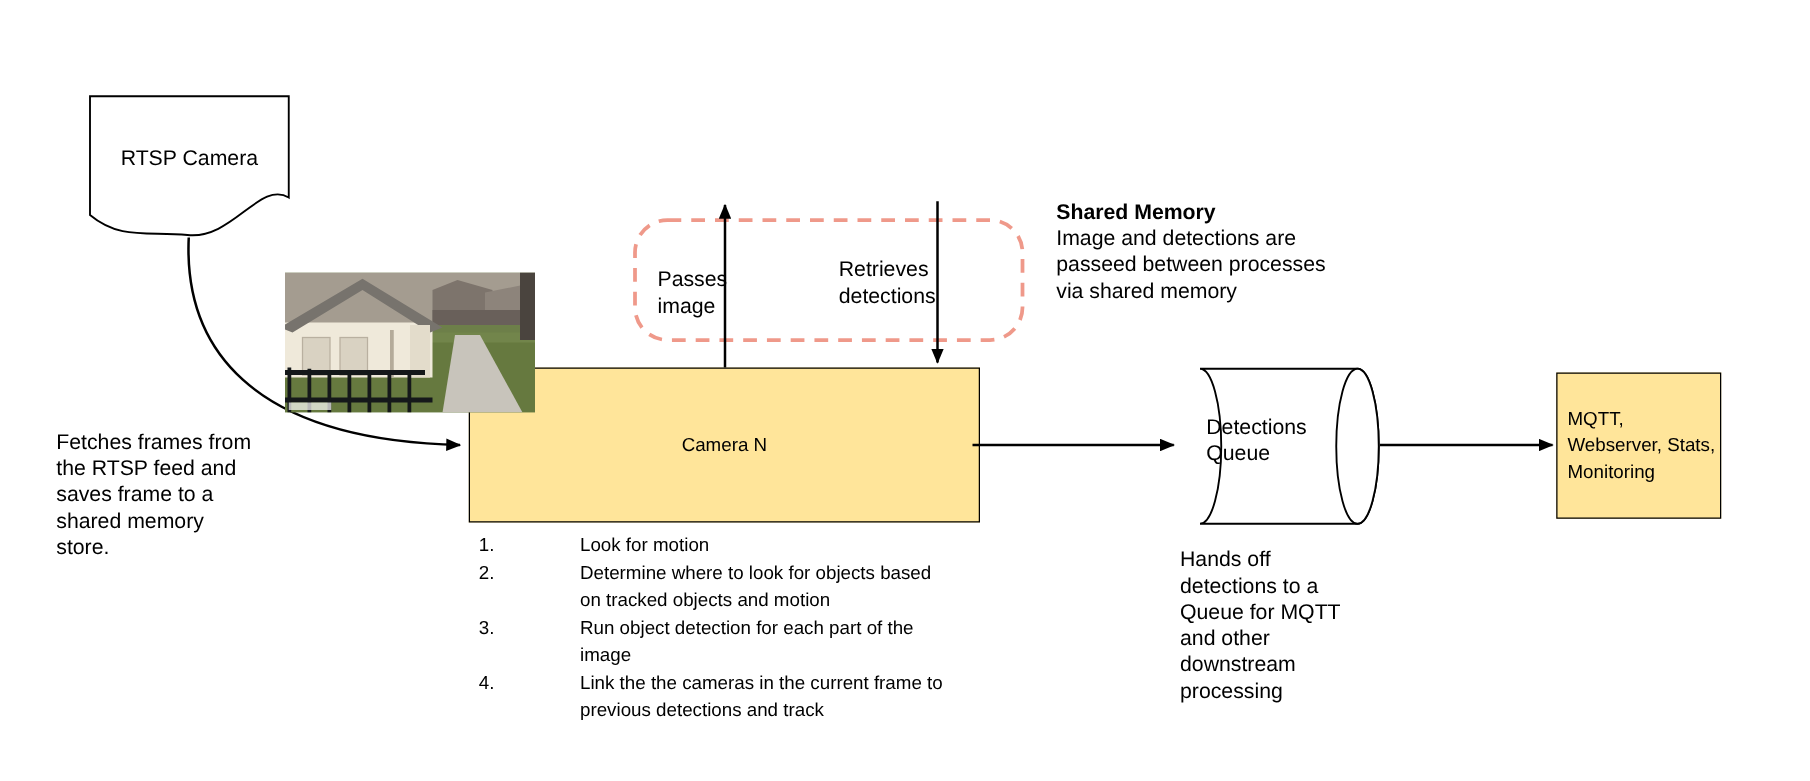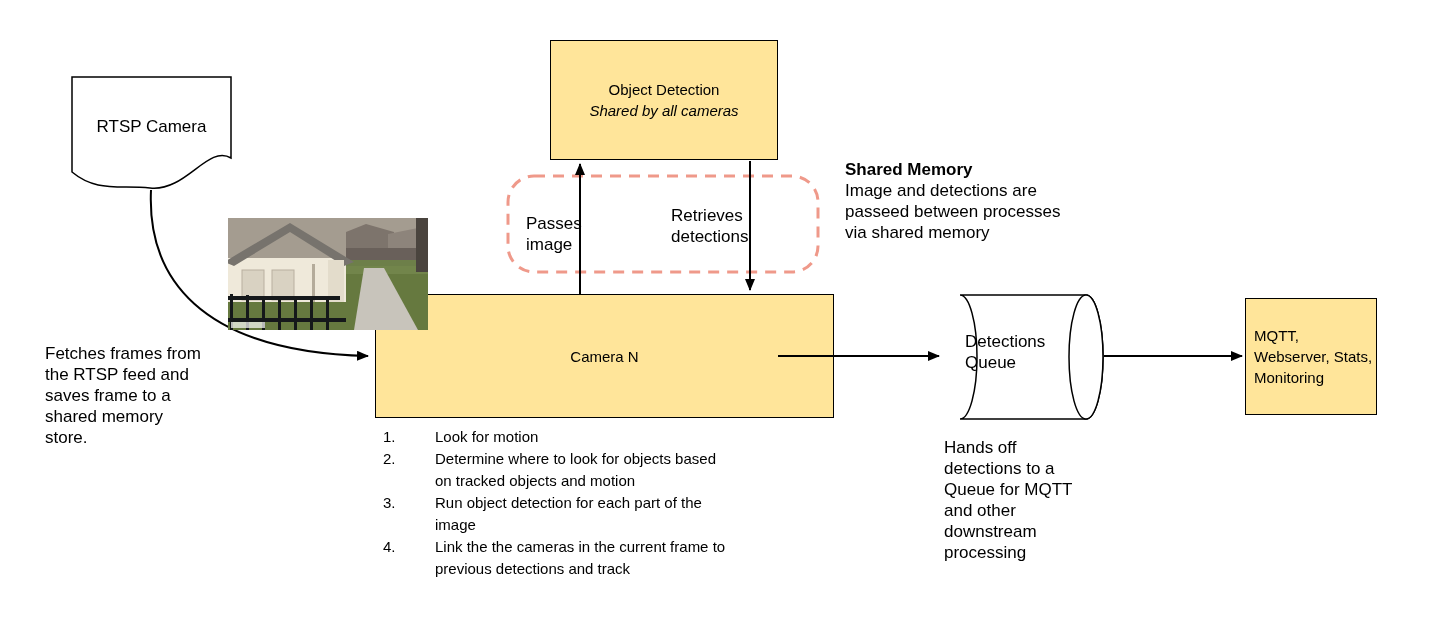--- a/index.html
+++ b/index.html
@@ -6,53 +6,49 @@
   html,body { background:#ffffff; }
   body { font-family:"Liberation Sans", sans-serif; color:#000; }
   .canvas { position:relative; width:1448px; height:625px; background:#ffffff; overflow:hidden; }
 
   .node {
     position:absolute; background:#ffe59a; border:1px solid #000;
     display:flex; flex-direction:column; align-items:center; justify-content:center;
     text-align:center; font-size:15px; line-height:21px; z-index:1;
   }
   .node.box-object-detection { left:550px; top:40px;  width:228px; height:120px; }
-  .node.box-camera-n         { left:375px; top:294px; width:459px; height:124px; }
+  .node.box-camera-n         { left:375px; top:294px; width:409px; height:124px; }
   .node.box-outputs          { left:1245px;top:298px; width:132px; height:117px; align-items:flex-start; text-align:left; padding-left:8px; }
   .subtitle { font-style:italic; }
 
   .svg-layer { position:absolute; left:0; top:0; width:1448px; height:625px; z-index:2; pointer-events:none; }
 
   .txt { position:absolute; font-size:17px; line-height:21px; z-index:3; }
   .lbl-rtsp      { left:84px;  top:116px; width:135px; text-align:center; }
   .lbl-queue     { left:965px; top:331px; width:96px;  text-align:left; }
   .lbl-passes    { left:526px; top:213px; width:55px; }
   .lbl-retrieves { left:671px; top:205px; width:76px; }
   .note-shared   { left:845px; top:159px; width:216px; }
   .note-shared .t { font-weight:bold; }
   .note-fetch    { left:45px;  top:343px; width:158px; }
   .note-queue    { left:944px; top:437px; width:152px; }
 
   .steps { position:absolute; left:383px; top:426px; width:410px; list-style:none; font-size:15px; line-height:22px; z-index:3; }
   .steps li { display:flex; }
   .steps .num { width:52px; flex:0 0 52px; }
-  .steps .stx { width:296px; }
+  .steps .stx { width:296px;margin-left:29px; }
 
   .photo { position:absolute; left:228px; top:218px; width:200px; height:112px; z-index:4; }
   .photo svg { display:block; width:100%; height:100%; }
 </style>
 </head>
 <body>
 
 <div class="canvas">
 
-  <div class="node box-object-detection">
-    <span>Object Detection</span>
-    <span class="subtitle">Shared by all cameras</span>
-  </div>
 
   <div class="node box-camera-n">
     <span>Camera N</span>
   </div>
 
   <div class="node box-outputs">
     <span>MQTT, Webserver, Stats, Monitoring</span>
   </div>
 
   <svg class="svg-layer" viewBox="0 0 1448 625">

